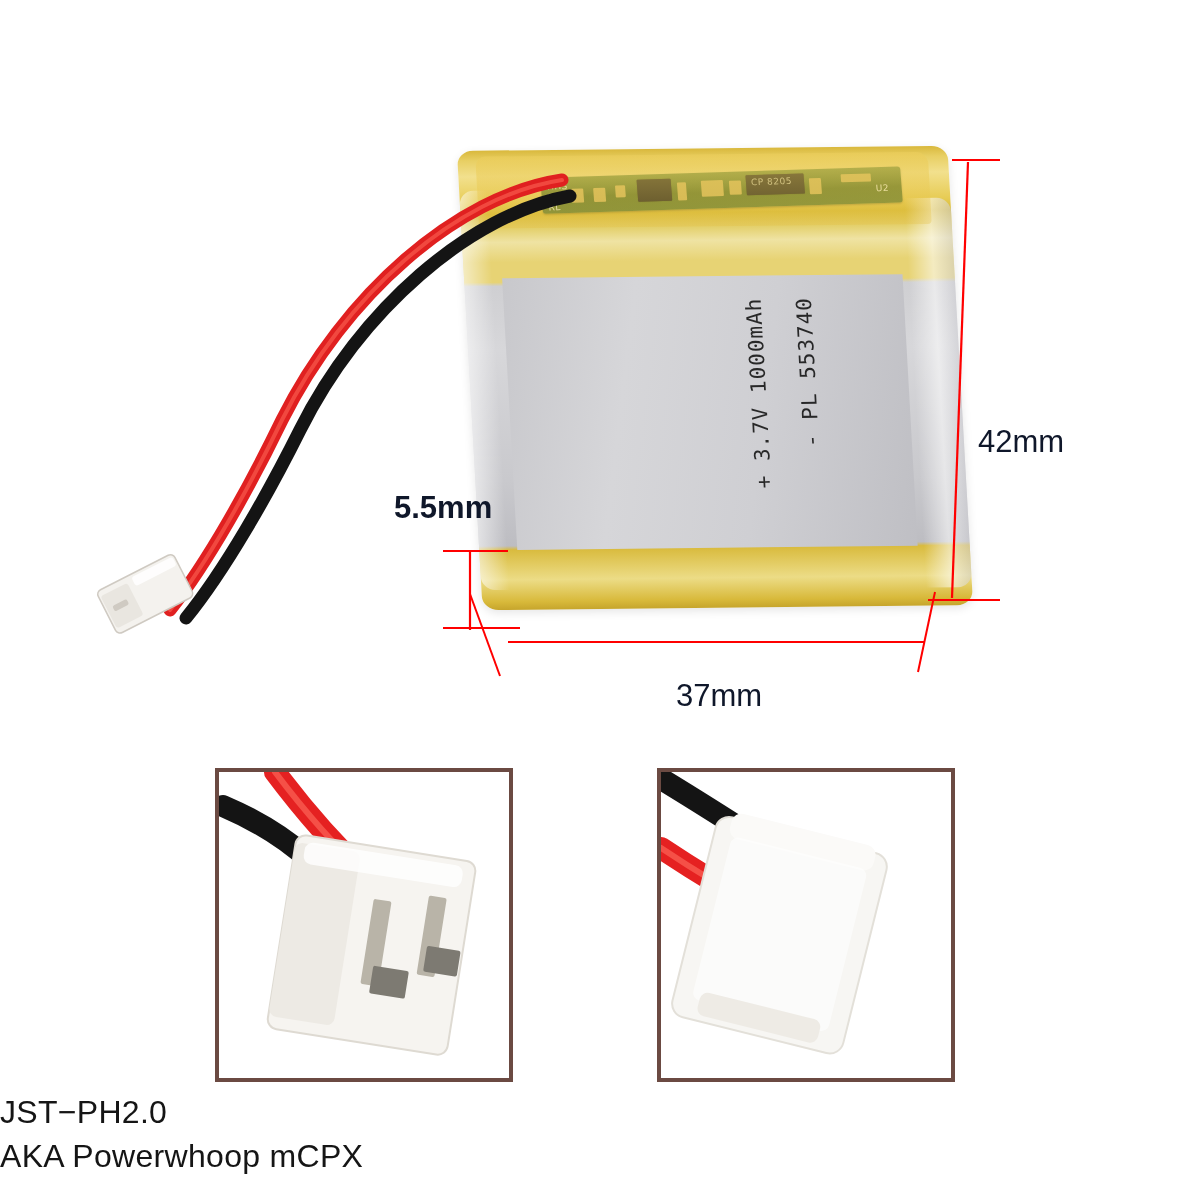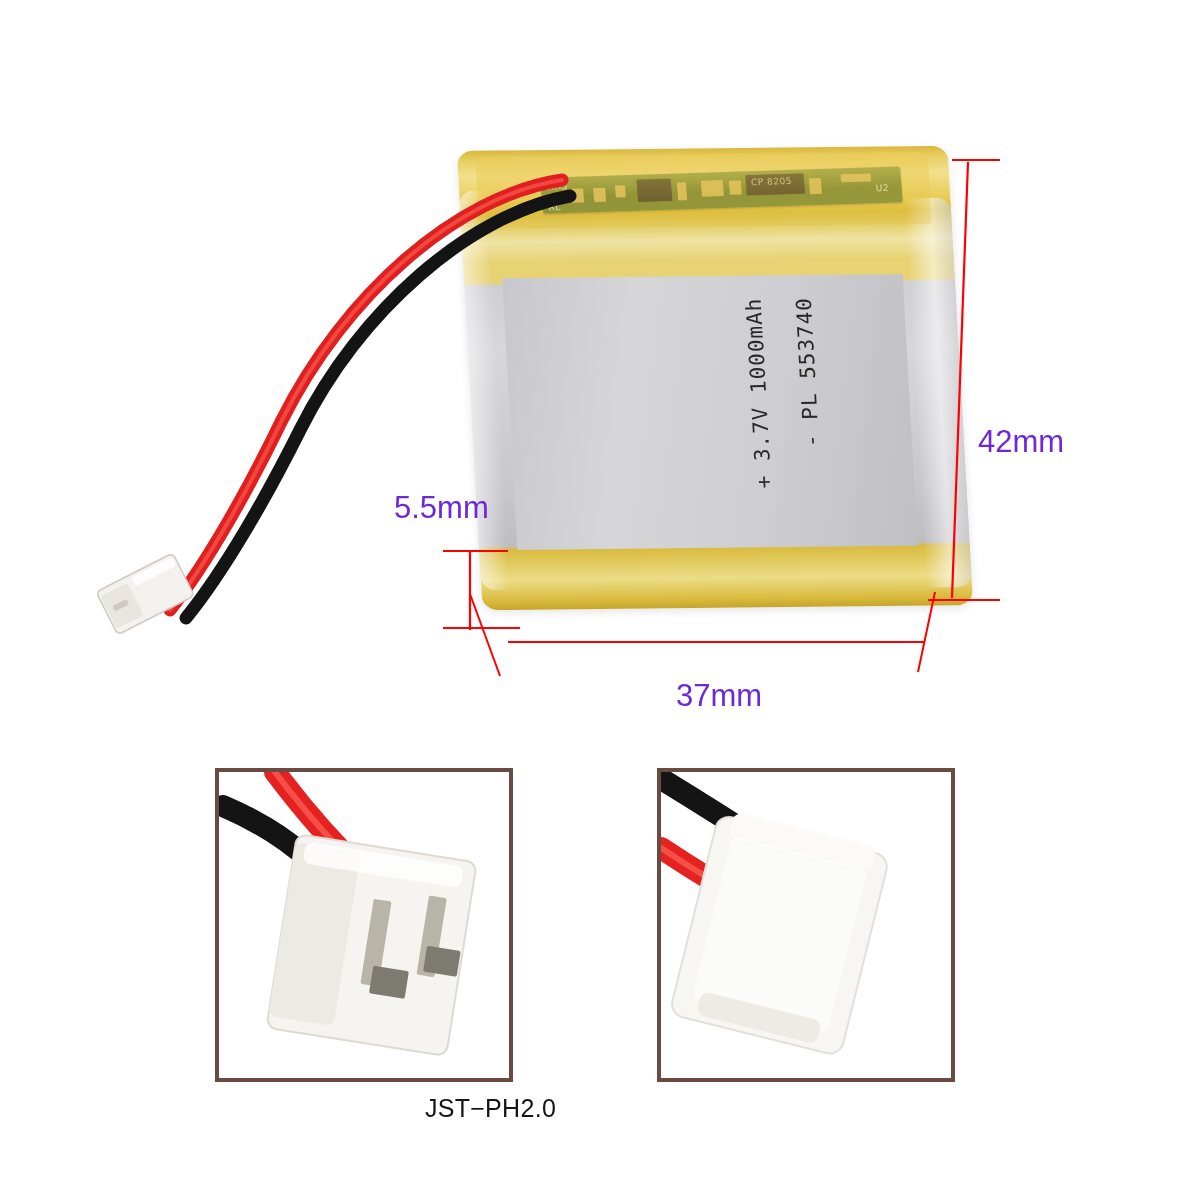--- a/index.html
+++ b/index.html
@@ -137,43 +137,43 @@
   }
 
   
   #wires { position: absolute; left: 0; top: 0; width: 1200px; height: 740px; }
 
   
   .dim-label {
     position: absolute;
     font-family: "Liberation Sans", sans-serif;
     font-size: 31px;
-    color: #6d28d9;
+    color: #0f172a;
     white-space: nowrap;
   }
   #dim-42 { left: 978px; top: 424px; }
   #dim-37 { left: 676px; top: 678px; }
-  #dim-55 { left: 394px; top: 490px; }
+  #dim-55 { left: 394px; top: 490px; font-weight: bold; }
 
   
   .inset {
     position: absolute;
     border: 4px solid #6b4a42;
     background: #ffffff;
     overflow: hidden;
   }
   #inset-left  { left: 215px; top: 768px; width: 290px; height: 306px; }
   #inset-right { left: 657px; top: 768px; width: 290px; height: 306px; }
 
   .caption {
     position: absolute;
     width: 981px;
-    text-align: center;
+    text-align: left;
     font-family: "Liberation Sans", sans-serif;
-    font-size: 25px;
+    font-size: 32px;
     color: #151515;
     letter-spacing: 0.3px;
   }
   #caption-1 { top: 1094px; left: 0; }
   #caption-2 { top: 1138px; left: 0; }
 </style>
 </head>
 <body>
 
 <div id="stage">
@@ -279,14 +279,15 @@
       <g transform="translate(58,42) rotate(14)">
         <rect x="0" y="0" width="176" height="206" rx="14" fill="#f7f6f3" stroke="#e3e0d9" stroke-width="2"></rect>
         <rect x="14" y="-6" width="148" height="26" rx="10" fill="#fbfaf8"></rect>
         <rect x="18" y="18" width="140" height="168" rx="8" fill="#ffffff" opacity="0.55"></rect>
         <rect x="26" y="176" width="124" height="24" rx="8" fill="#eeebe5"></rect>
       </g>
     </svg>
   </div>
 
   <div class="caption" id="caption-1">JST−PH2.0</div>
+  <div class="caption" id="caption-2">AKA Powerwhoop mCPX</div>
 
 </div>
 
 </body></html>

